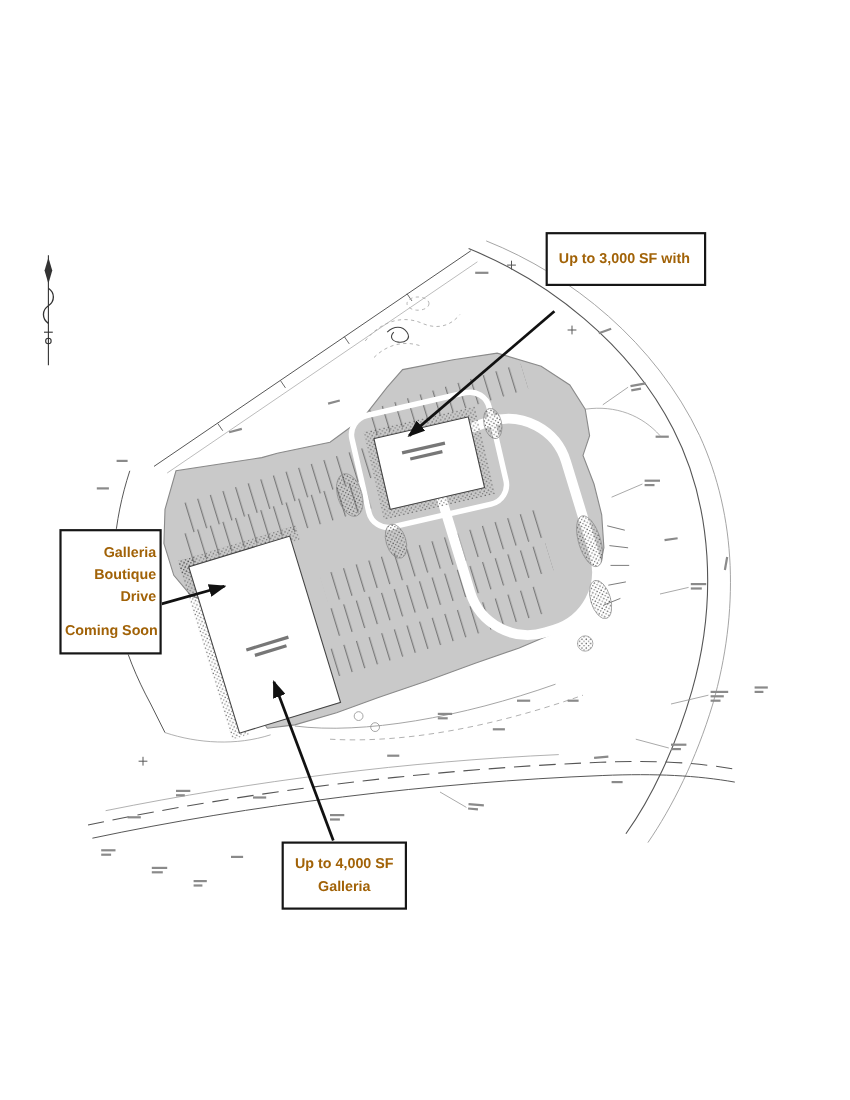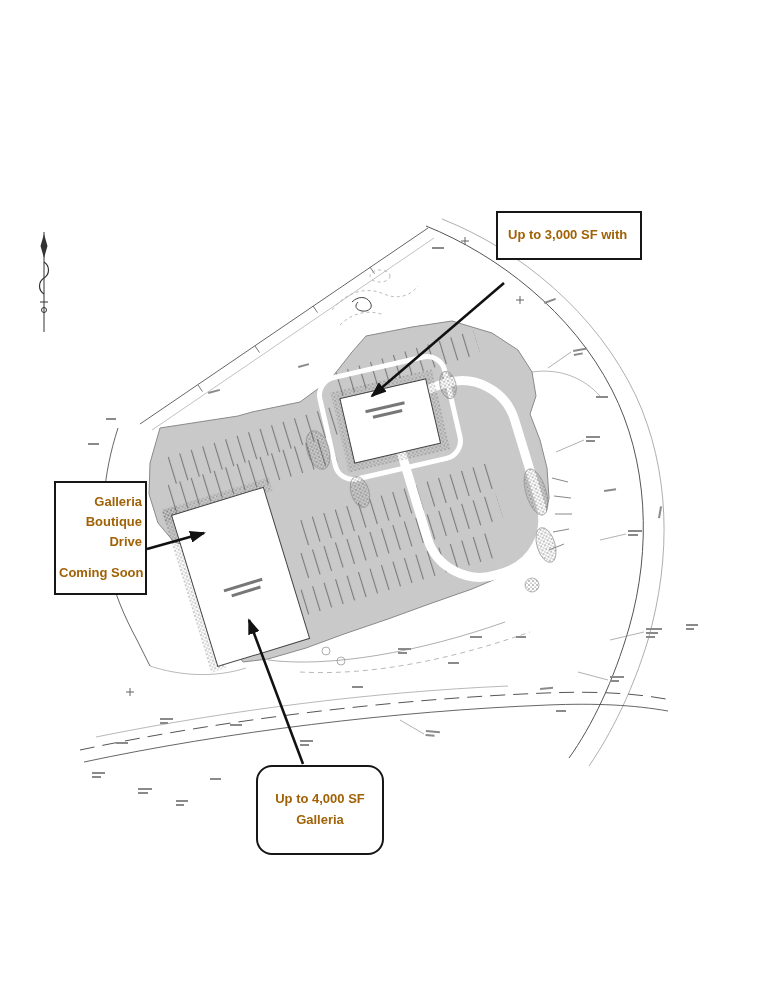--- a/index.html
+++ b/index.html
@@ -4,21 +4,21 @@
 <style>
   html,body{margin:0;padding:0;background:#ffffff;}
   .canvas{position:relative;width:773px;height:1000px;background:#ffffff;overflow:hidden;
           font-family:"Liberation Sans",sans-serif;}
   .plan-svg{position:absolute;left:0;top:0;}
   .callout{position:absolute;background:#ffffff;border:2px solid #161616;color:#a16207;
            font-weight:700;font-size:13px;box-sizing:border-box;}
   .callout .ln{white-space:nowrap;}
   #callout-drive-thru{left:496px;top:211px;width:146px;padding:9px 10px;line-height:2.05;text-align:left;}
   #callout-galleria{left:54px;top:481px;width:93px;padding:9px 3px;line-height:1.55;text-align:right;}
-  #callout-available{left:256px;top:765px;width:128px;padding:22px 4px;line-height:1.6;text-align:center;border-radius:16px;}
+  #callout-available{left:256px;top:765px;width:114px;padding:8px 4px;line-height:1.6;text-align:center;}
   .gap{margin-top:11px;}
   
   .mk rect{fill:#8a8a8a;}
   .bnd{stroke:#555;fill:none;}
   .bnd2{stroke:#999;fill:none;}
   .ld{stroke:#8f8f8f;stroke-width:.7;fill:none;}
   .ctr{stroke:#aaa;stroke-width:.8;fill:none;stroke-dasharray:3 3;}
   .stall-edge{stroke:#7a7a7a;stroke-width:.9;}
 </style>
 </head>

